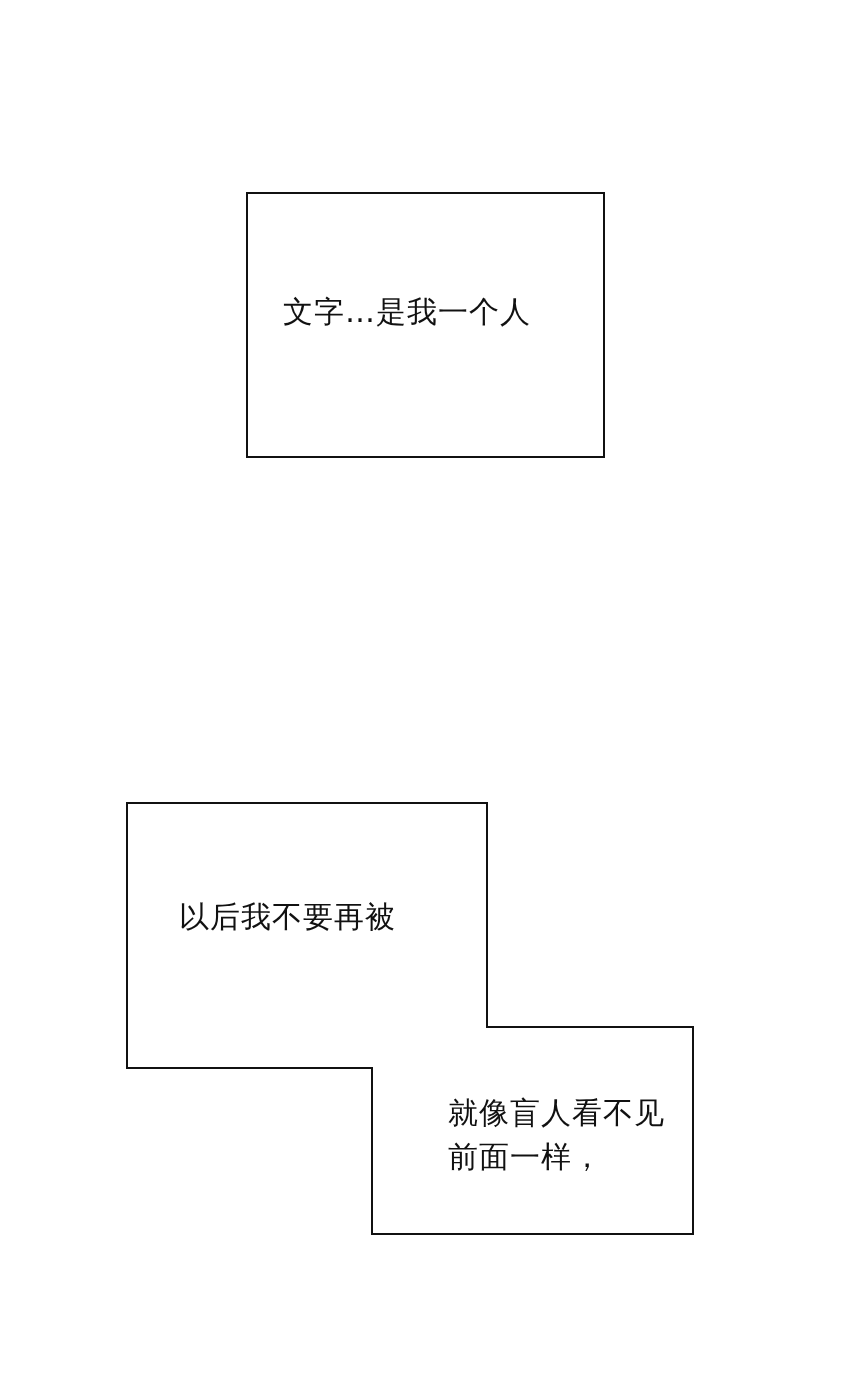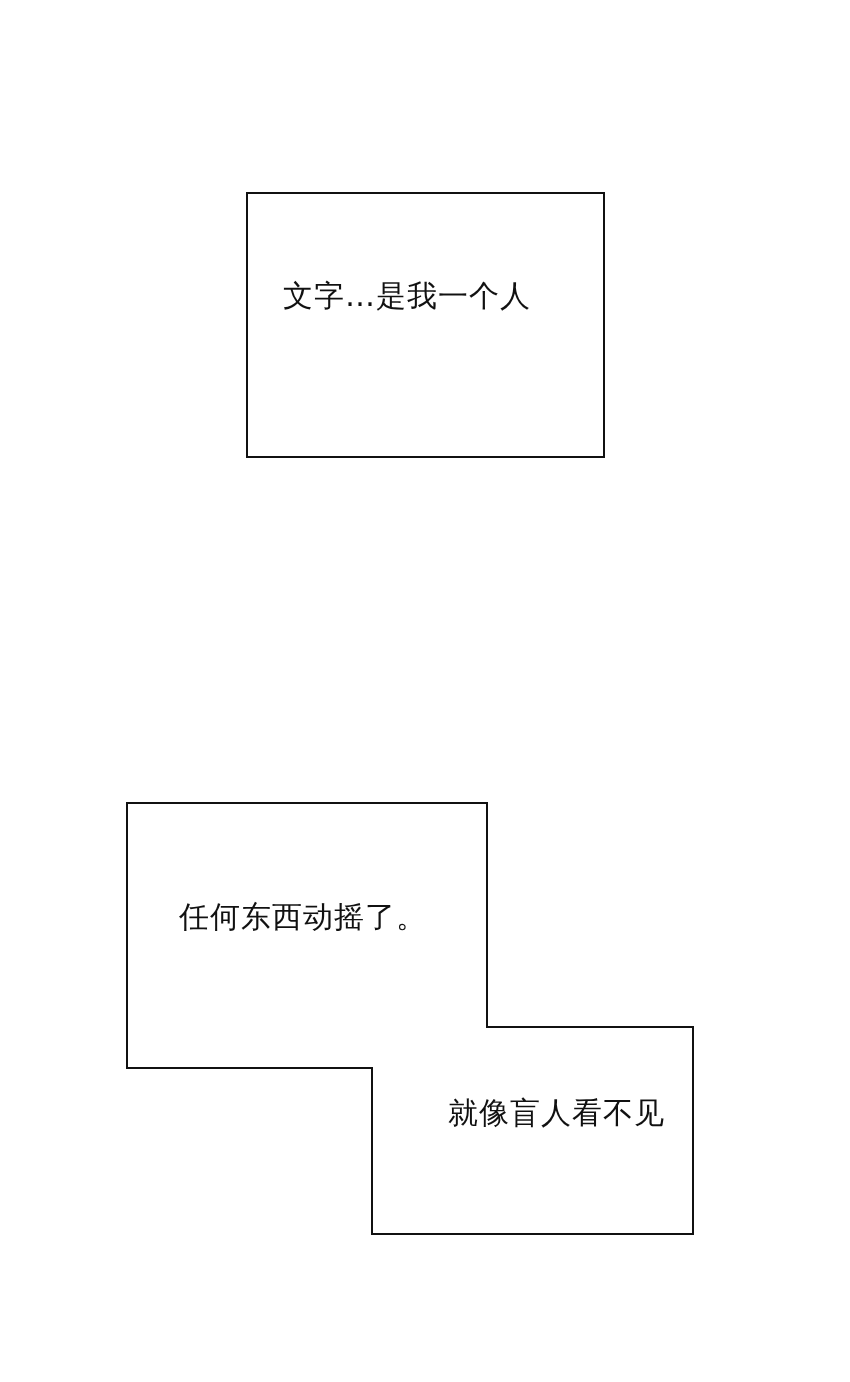--- a/index.html
+++ b/index.html
@@ -32,27 +32,28 @@
     .step-shape {
       position: absolute;
       left: 0;
       top: 0;
     }
   </style>
 </head>
 <body>
 
 <div class="caption-box" style="left:246px; top:192px; width:359px; height:266px;"></div>
-<div class="caption-text" style="left:283px; top:274px;">
+<div class="caption-text" style="left:283px; top:290px;">
   <div>文字…是我一个人</div>
 </div>
 
 <svg class="step-shape" width="850" height="1382" viewBox="0 0 850 1382">
   <polygon points="127,803 487,803 487,1027 693,1027 693,1234 372,1234 372,1068 127,1068" fill="#ffffff" stroke="#111111" stroke-width="2"></polygon>
 </svg>
 
 <div class="caption-text" style="left:179px; top:895px;">
-  <div>任何东西动摇了。</div>
+  <div>以后我不要再被</div>
 </div>
 
 <div class="caption-text" style="left:408px; top:1091px;margin-left:40px;">
   <div>就像盲人看不见</div>
+  <div>前面一样，</div>
 </div>
 
 </body></html>

